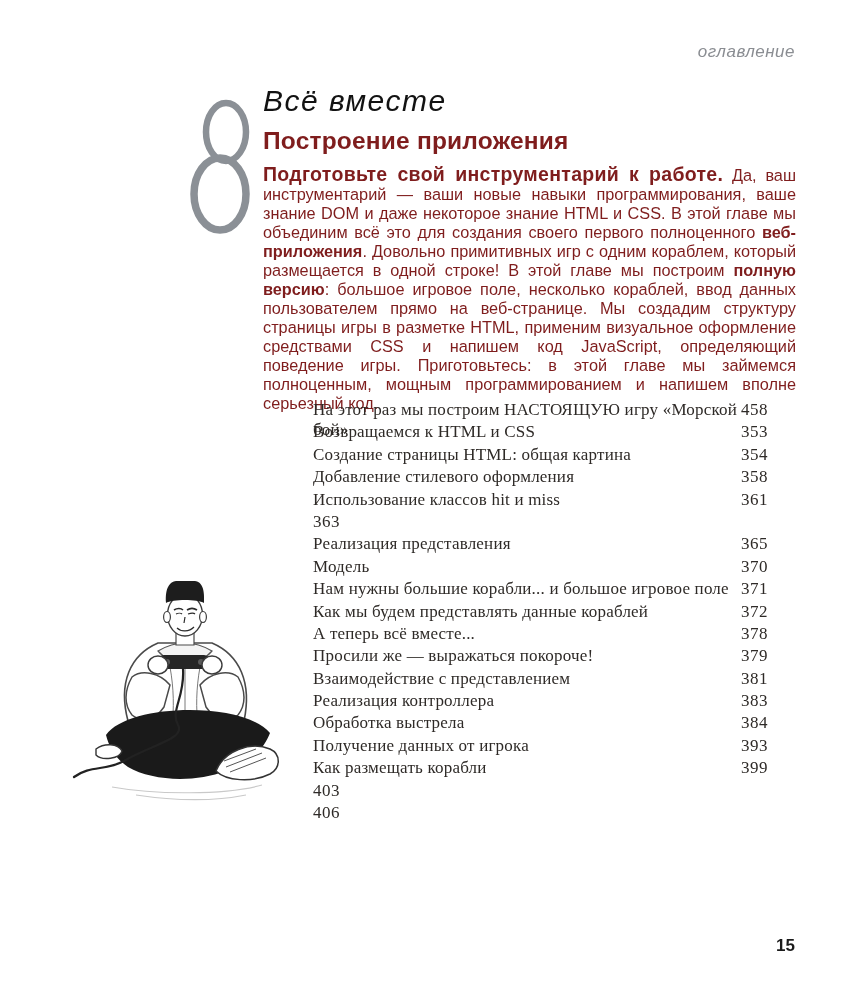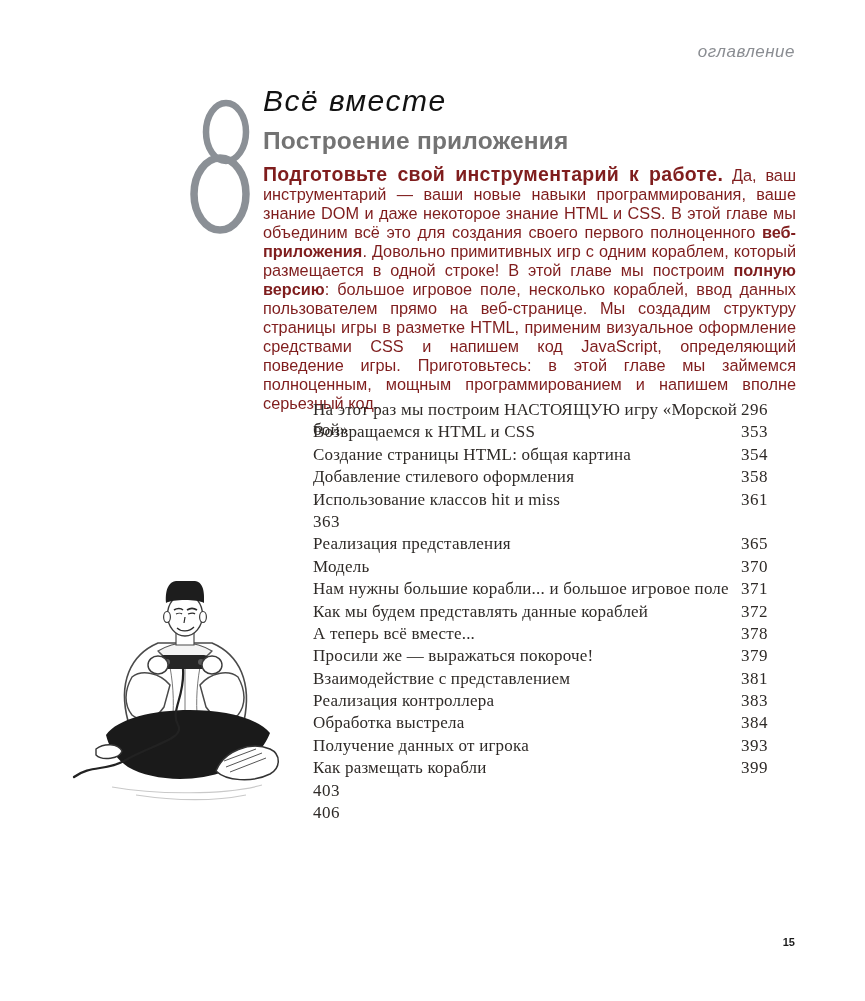--- a/index.html
+++ b/index.html
@@ -22,21 +22,21 @@
   }
   .kicker {
     position: absolute; left: 263px; top: 84px;
     font-family: Liberation Sans, sans-serif;
     font-style: italic; font-size: 30px; letter-spacing: 1.5px;
     color: #121212;
   }
   .chapter-title {
     position: absolute; left: 263px; top: 127px;
     font-size: 24.5px; font-weight: bold; letter-spacing: .2px;
-    color: #737373;
+    color: #7f1d1d;
   }
   .intro {
     position: absolute; left: 263px; top: 165px; width: 533px;
     font-size: 16.3px; line-height: 19px;
     text-align: justify; color: #7f1d1d;
   }
   .intro .lead {
     font-weight: bold; font-size: 19.5px; letter-spacing: .3px;
   }
   .intro b { font-weight: bold; }
@@ -50,21 +50,21 @@
     font-size: 17px; color: #2e2a27;
   }
   .toc-row .toc-title { letter-spacing: .2px; }
   .toc-row .toc-page { letter-spacing: .5px; }
   .illustration {
     position: absolute; left: 66px; top: 573px;
     width: 228px; height: 234px;
   }
   .page-number {
     position: absolute; right: 70px; top: 936px;
-    font-size: 11px; font-weight: bold; color: #1b1b1b;
+    font-size: 17px; font-weight: bold; color: #1b1b1b;
   }
 </style>
 </head>
 <body>
 
 <div class="running-header">оглавление</div>
 
 <div class="chapter-number-wrap" aria-label="8">
   <svg width="72" height="138" viewBox="0 0 72 138">
     <ellipse cx="40" cy="36" rx="20" ry="29" fill="none" stroke="#8b9096" stroke-width="6.5"></ellipse>
@@ -73,21 +73,21 @@
 </div>
 
 <div class="kicker">Всё вместе</div>
 <div class="chapter-title">Построение приложения</div>
 
 <p class="intro"><span class="lead">Подготовьте свой инструментарий к работе.</span><span> Да, ваш инструментарий — ваши новые навыки программирования, ваше знание DOM и даже некоторое знание HTML и CSS. В этой главе мы объединим всё это для создания своего первого полноценного </span><b>веб-приложения</b><span>. Довольно примитивных игр с одним кораблем, который размещается в одной строке! В этой главе мы построим </span><b>полную версию</b><span>: большое игровое поле, несколько кораблей, ввод данных пользователем прямо на веб-странице. Мы создадим структуру страницы игры в разметке HTML, применим визуальное оформление средствами CSS и напишем код JavaScript, определяющий поведение игры. Приготовьтесь: в этой главе мы займемся полноценным, мощным программированием и напишем вполне серьезный код.</span></p>
 
 <div class="toc">
   <div class="toc-row">
     <span class="toc-title">На этот раз мы построим НАСТОЯЩУЮ игру «Морской бой»</span>
-    <span class="toc-page">296</span>
+    <span class="toc-page">458</span>
   </div>
 
   <div class="toc-row">
     <span class="toc-title">Возвращаемся к HTML и CSS</span>
     <span class="toc-page">353</span>
   </div>
 
   <div class="toc-row">
     <span class="toc-title">Создание страницы HTML: общая картина</span>
     <span class="toc-page">354</span>

